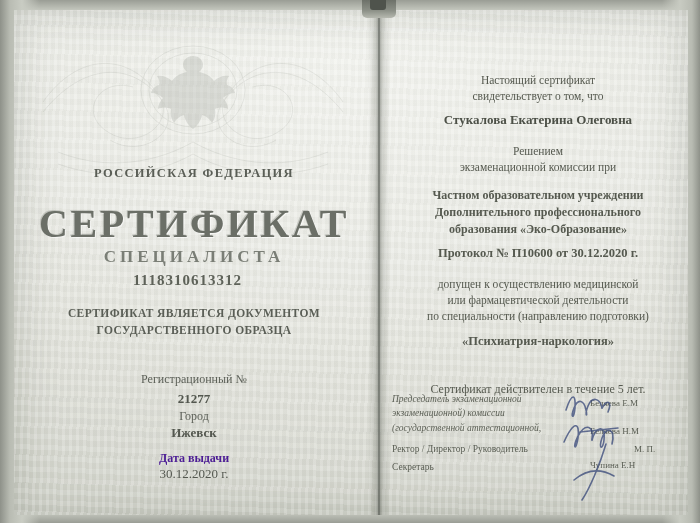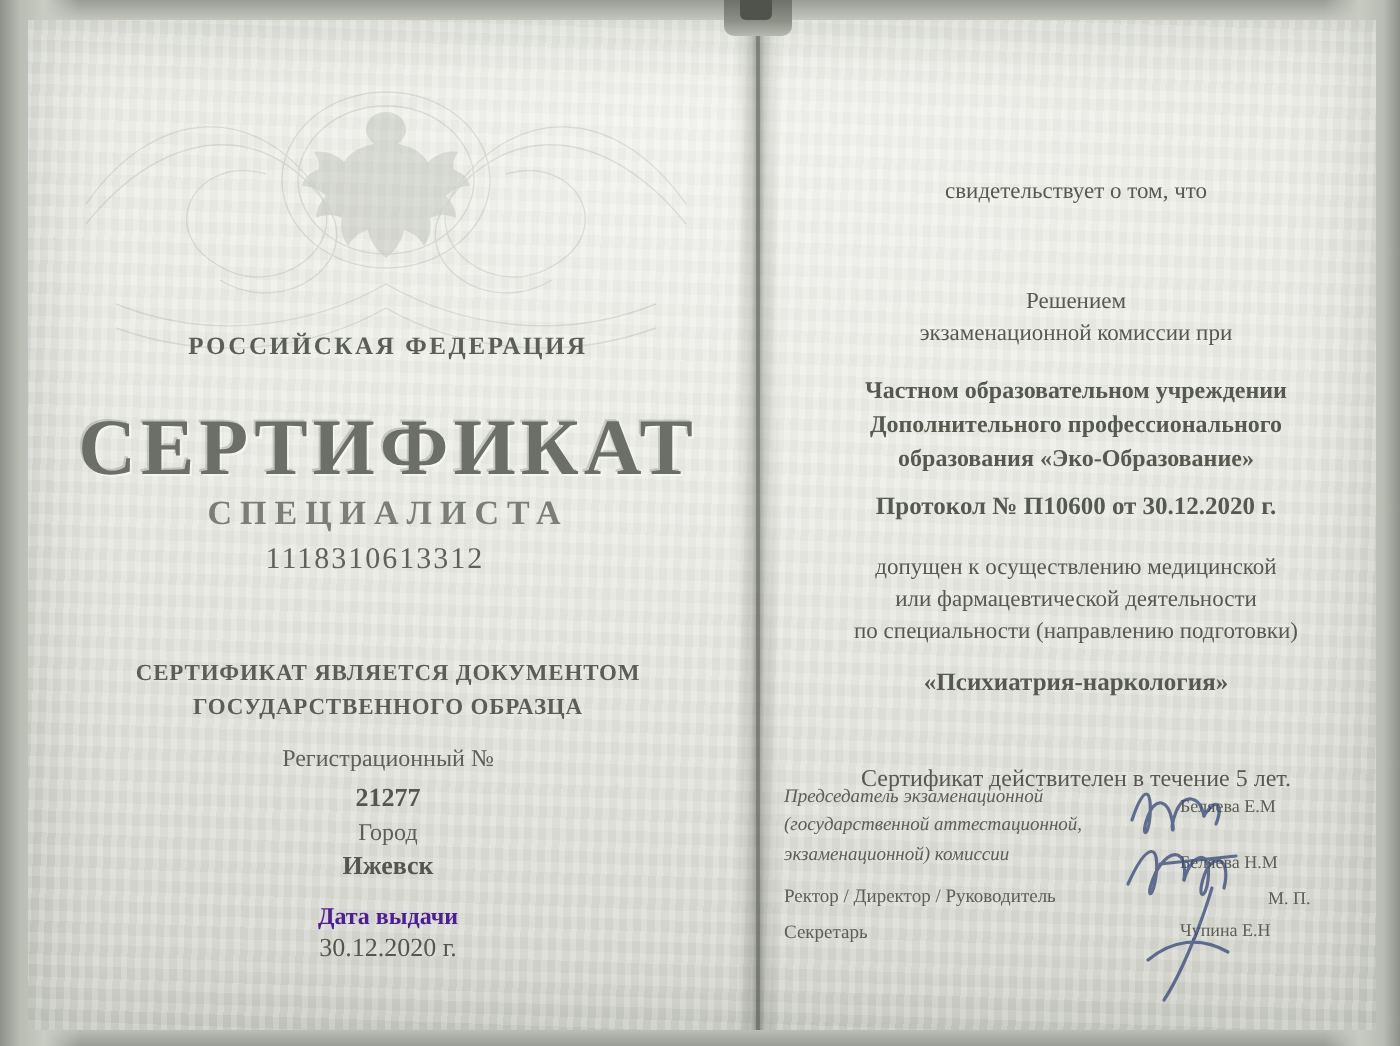--- a/index.html
+++ b/index.html
@@ -113,33 +113,32 @@
     left: 0; right: 0; top: 233px;
     font-size: 17px;
     font-weight: bold;
     letter-spacing: 4px;
     color: #7a7e76;
   }
   .cert-number {
     position: absolute;
     left: 0; right: 13px; top: 258px;
     font-size: 15px;
-    font-weight: normal;
+    font-weight: bold;
     letter-spacing: 1px;
     color: #5e6259;
   }
   .gos-obrazec {
     position: absolute;
     left: 0; right: 0; top: 291px;
     font-size: 11.5px;
     font-weight: bold;
     line-height: 1.45;
     letter-spacing: 0.4px;
     color: #5a5e56;
-    margin-top: 24px;
   }
   .reg-label {
     position: absolute;
     left: 0; right: 0; top: 358px;
     font-size: 12px;
     color: #5c6058;
   }
   .reg-number {
     position: absolute;
     left: 0; right: 0; top: 377px;
@@ -267,22 +266,24 @@
     <div class="reg-label">Регистрационный №</div>
     <div class="reg-number">21277</div>
     <div class="city-label">Город</div>
     <div class="city-value">Ижевск</div>
     <div class="date-label">Дата выдачи</div>
     <div class="date-value">30.12.2020 г.</div>
   </div>
 
   <div class="right-page">
 
+    <div class="r-line t-small" style="top:58px">Настоящий сертификат</div>
     <div class="r-line t-small" style="top:74px">свидетельствует о том, что</div>
 
+    <div class="r-line t-bold" style="top:98px; font-size:13px; color:#4c5047;">Стукалова Екатерина Олеговна</div>
 
     <div class="r-line t-small" style="top:129px">Решением</div>
     <div class="r-line t-small" style="top:145px">экзаменационной комиссии при</div>
 
     <div class="r-line t-small t-bold" style="top:173px; font-size:12px;">Частном образовательном учреждении</div>
     <div class="r-line t-small t-bold" style="top:190px; font-size:12px;">Дополнительного профессионального</div>
     <div class="r-line t-small t-bold" style="top:207px; font-size:12px;">образования «Эко-Образование»</div>
 
     <div class="r-line t-bold" style="top:232px; font-size:12.5px;">Протокол № П10600 от 30.12.2020 г.</div>
 
@@ -291,22 +292,22 @@
     <div class="r-line t-small" style="top:294px">по специальности (направлению подготовки)</div>
 
     <div class="r-line t-bold" style="top:320px; font-size:12.5px;">«Психиатрия-наркология»</div>
 
     <div class="r-line" style="top:355px; font-size:12px;margin-top:13px;">Сертификат действителен в течение 5 лет.</div>
 
     <div class="sig-block">
 
       <div class="sig-left">
         <div>Председатель экзаменационной</div>
+        <div>экзаменационной) комиссии</div>
         <div>(государственной аттестационной,</div>
-        <div>экзаменационной) комиссии</div>
       </div>
 
       <div class="sig-row2">Ректор / Директор / Руководитель</div>
       <div class="sig-row3">Секретарь</div>
 
       <div class="sig-names">
         <div class="nm" style="top:4px">Беляева Е.М</div>
         <div class="nm" style="top:32px">Беляева Н.М</div>
         <div class="mp" style="top:50px">М. П.</div>
         <div class="nm" style="top:66px">Чупина Е.Н</div>

